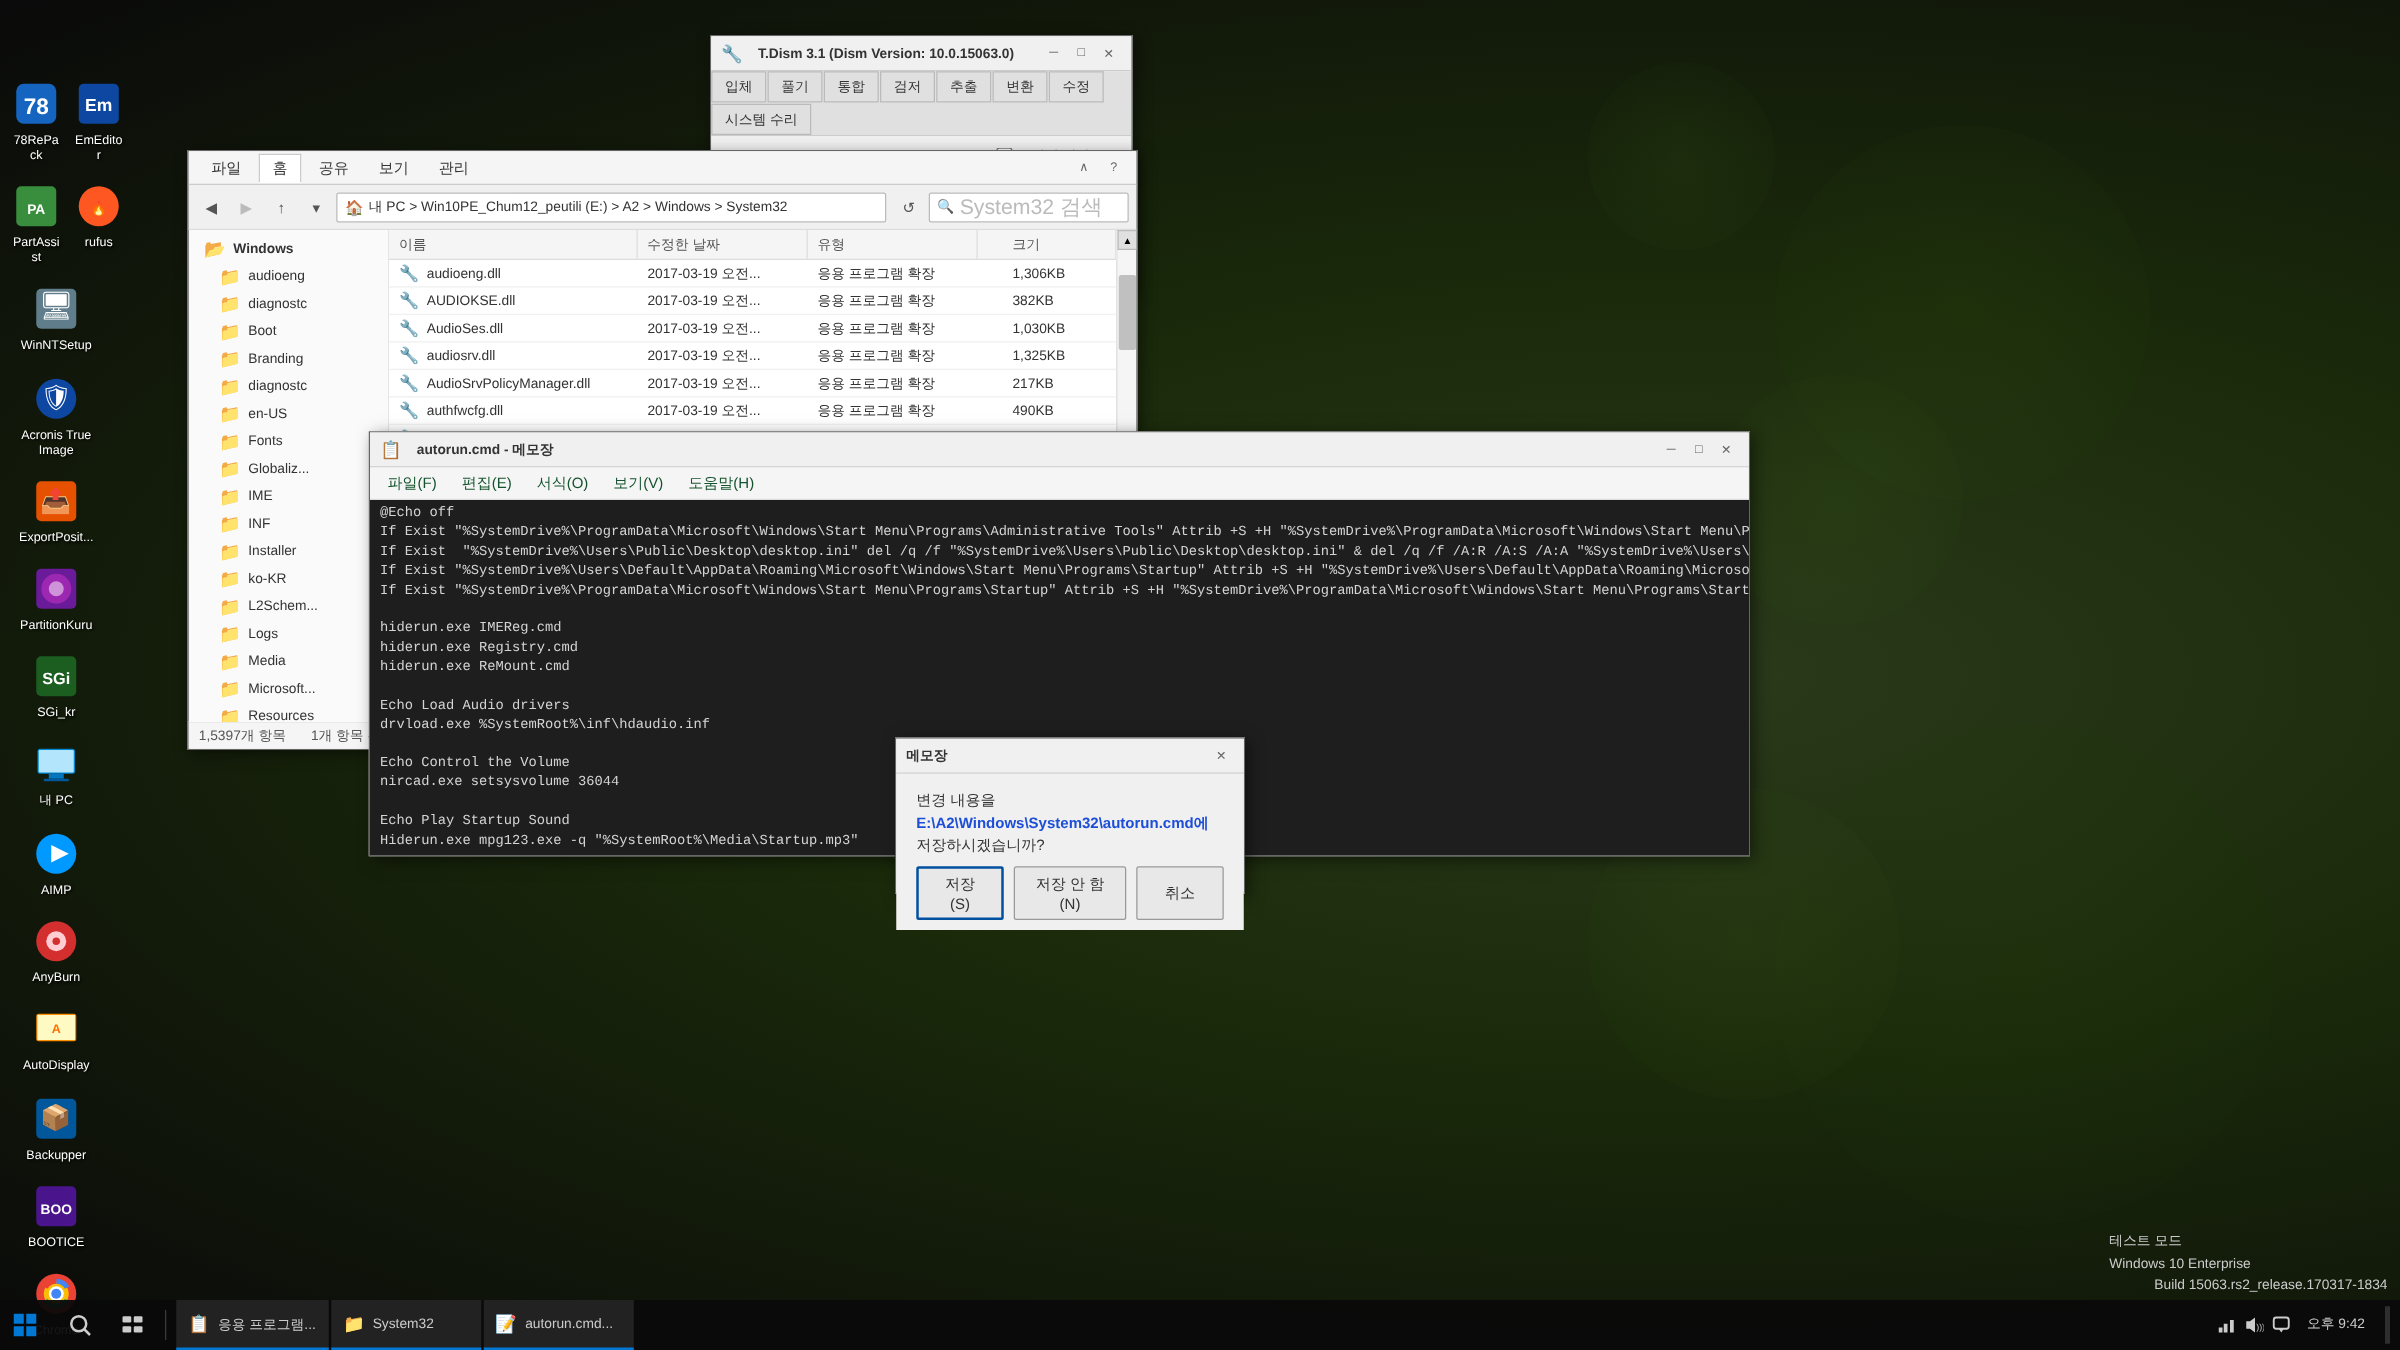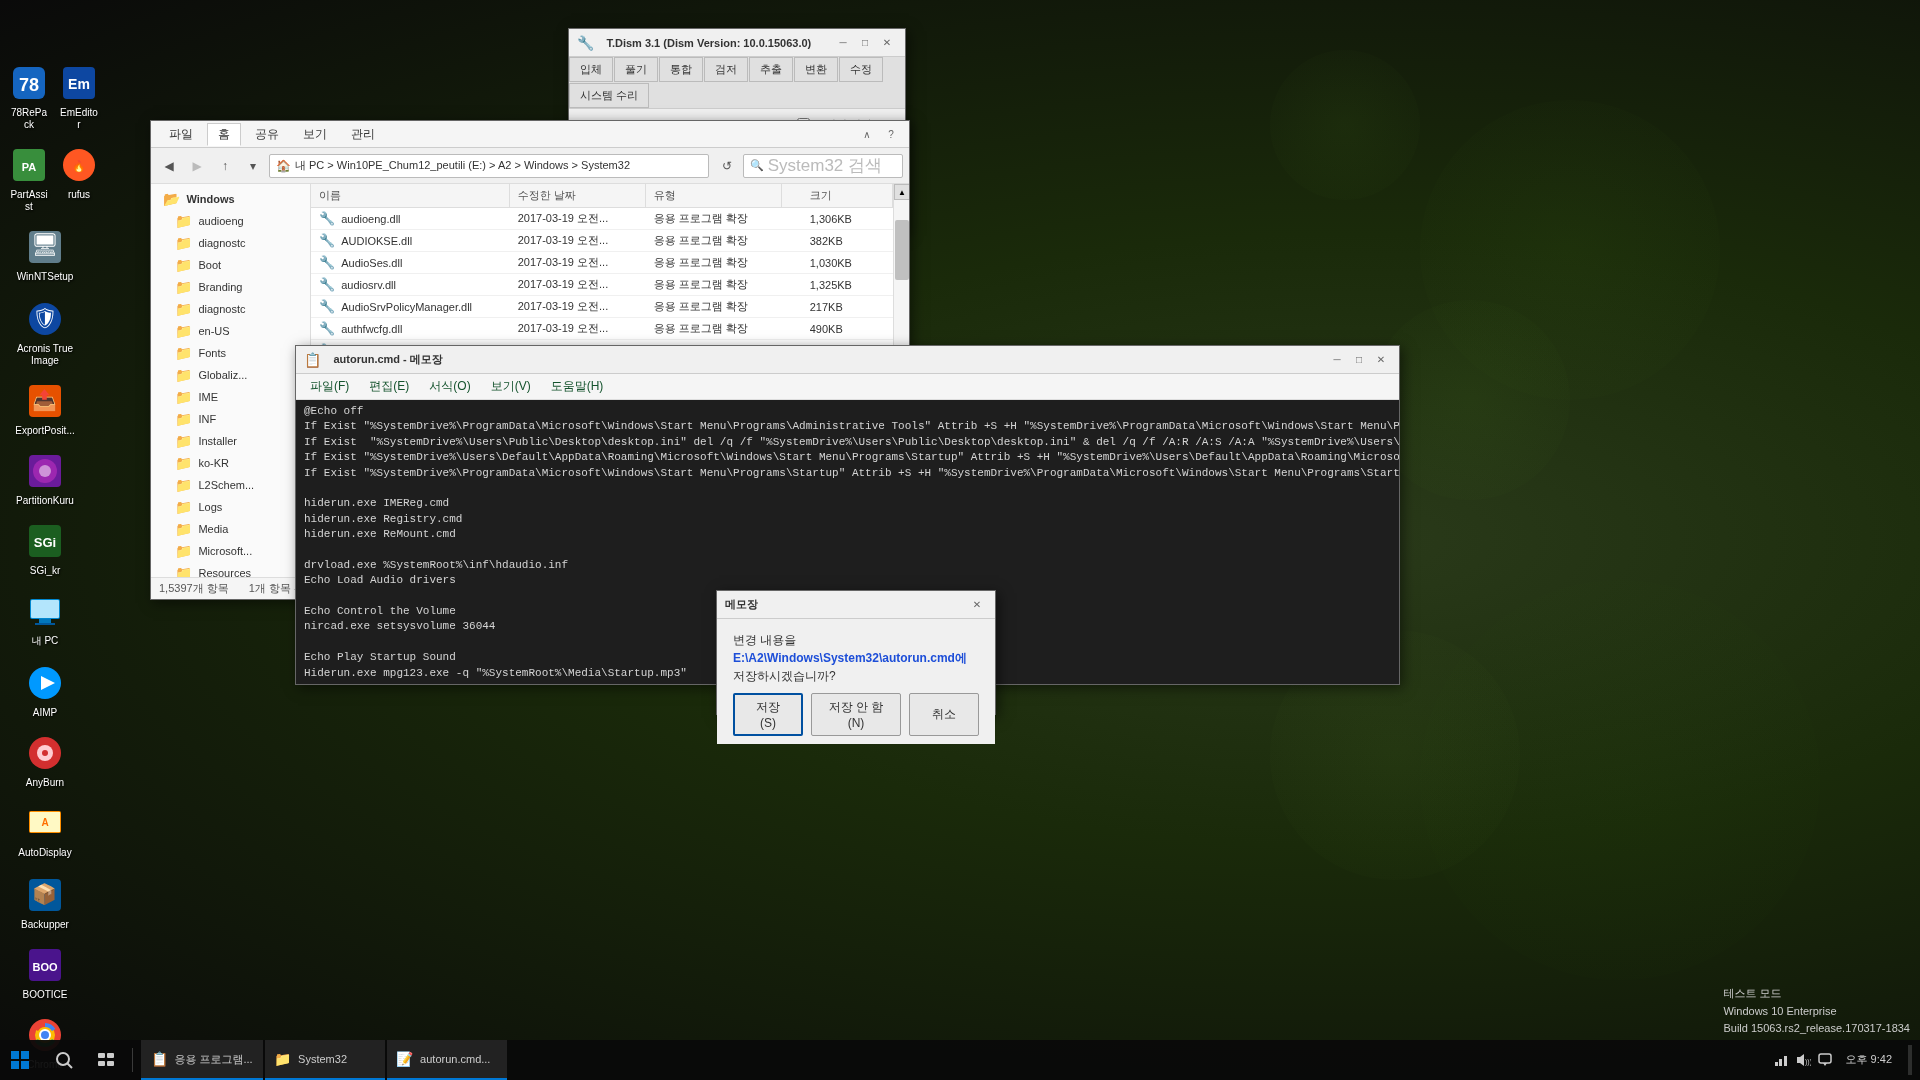--- a/index.html
+++ b/index.html
@@ -1185,22 +1185,22 @@
       <div class="code-line code-white">@Echo off</div>
       <div class="code-line code-white">If Exist "%SystemDrive%\ProgramData\Microsoft\Windows\Start Menu\Programs\Administrative Tools" Attrib +S +H "%SystemDrive%\ProgramData\Microsoft\Windows\Start Menu\Programs\Administrative Tools"</div>
       <div class="code-line code-white">If Exist  "%SystemDrive%\Users\Public\Desktop\desktop.ini" del /q /f "%SystemDrive%\Users\Public\Desktop\desktop.ini" &amp; del /q /f /A:R /A:S /A:A "%SystemDrive%\Users\Public\Desktop\desktop.ini"</div>
       <div class="code-line code-white">If Exist "%SystemDrive%\Users\Default\AppData\Roaming\Microsoft\Windows\Start Menu\Programs\Startup" Attrib +S +H "%SystemDrive%\Users\Default\AppData\Roaming\Microsoft\Windows\Start Menu\Programs\Startup"</div>
       <div class="code-line code-white">If Exist "%SystemDrive%\ProgramData\Microsoft\Windows\Start Menu\Programs\Startup" Attrib +S +H "%SystemDrive%\ProgramData\Microsoft\Windows\Start Menu\Programs\Startup"</div>
       <div class="code-line">&nbsp;</div>
       <div class="code-line code-white">hiderun.exe IMEReg.cmd</div>
       <div class="code-line code-white">hiderun.exe Registry.cmd</div>
       <div class="code-line code-white">hiderun.exe ReMount.cmd</div>
       <div class="code-line">&nbsp;</div>
+      <div class="code-line code-white">Echo Load Audio drivers</div>
       <div class="code-line code-white">drvload.exe %SystemRoot%\inf\hdaudio.inf</div>
-      <div class="code-line code-white">Echo Load Audio drivers</div>
       <div class="code-line">&nbsp;</div>
       <div class="code-line code-white">Echo Control the Volume</div>
       <div class="code-line code-white">nircad.exe setsysvolume 36044</div>
       <div class="code-line">&nbsp;</div>
       <div class="code-line code-white">Echo Play Startup Sound</div>
       <div class="code-line code-white">Hiderun.exe mpg123.exe -q "%SystemRoot%\Media\Startup.mp3"</div>
       <div class="code-line">&nbsp;</div>
 
     </div>
   </div>
@@ -1222,21 +1222,21 @@
         <button class="dialog-btn default">저장(S)</button>
         <button class="dialog-btn">저장 안 함(N)</button>
         <button class="dialog-btn">취소</button>
       </div>
     </div>
   </div>
 
   <div class="corner-info">
     <div style="color:#ccc;font-size:11px;">테스트 모드</div>
     <div style="color:#ccc;font-size:11px;">Windows 10 Enterprise</div>
-    <div style="color:#ccc;font-size:11px;">Build 15063.rs2_release.170317-1834</div>
+    <div style="color:#ccc;font-size:11px;margin-left:36px;">Build 15063.rs2_release.170317-1834</div>
   </div>
 
   <div class="taskbar">
 
     <div class="taskbar-start">
       <svg width="20" height="20" viewBox="0 0 20 20">
         <rect x="1" y="1" width="8" height="8" fill="#0078d4"></rect>
         <rect x="11" y="1" width="8" height="8" fill="#0078d4"></rect>
         <rect x="1" y="11" width="8" height="8" fill="#0078d4"></rect>
         <rect x="11" y="11" width="8" height="8" fill="#0078d4"></rect>

